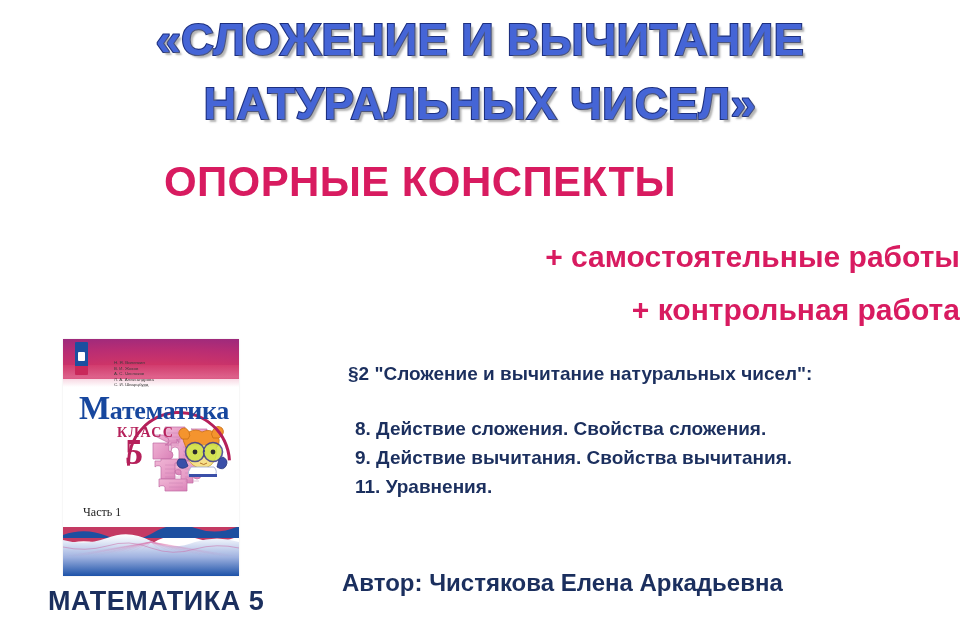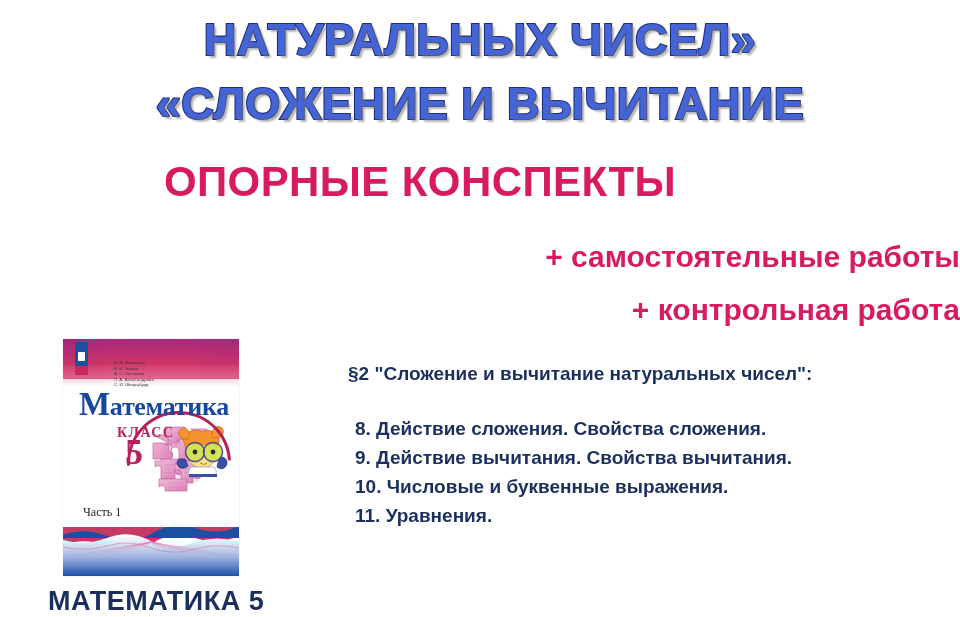--- a/index.html
+++ b/index.html
@@ -183,21 +183,21 @@
     font-family: "Liberation Sans", "DejaVu Sans", sans-serif;
     white-space: nowrap;
   }
   .book-title {
     position: absolute;
     left: 16px;
     top: 51px;
     font-family: "Liberation Serif", "DejaVu Serif", serif;
     font-weight: bold;
     font-size: 26px;
-    line-height: 28px;
+    line-height: 36px;
     color: #17479e;
     letter-spacing: -0.3px;
     white-space: nowrap;
   }
   .book-title .cap { font-size: 33px; }
 
   .book-arc {
     position: absolute;
     left: 64px;
     top: 72px;
@@ -266,41 +266,41 @@
     height: 49px;
     overflow: hidden;
   }
 </style>
 </head>
 <body>
 
 <div class="slide">
 
   <div class="title-block">
+    <div class="title-line">«СЛОЖЕНИЕ И ВЫЧИТАНИЕ</div>
     <div class="title-line">НАТУРАЛЬНЫХ ЧИСЕЛ»</div>
-    <div class="title-line">«СЛОЖЕНИЕ И ВЫЧИТАНИЕ</div>
   </div>
 
   <div class="heading-opornye">ОПОРНЫЕ КОНСПЕКТЫ</div>
 
   <div class="plus-lines">
     <div class="plus-line">+ самостоятельные работы</div>
     <div class="plus-line">+ контрольная работа</div>
   </div>
 
   <div class="topics">
     <div class="topics-heading">§2 "Сложение и вычитание натуральных чисел":</div>
     <div class="topics-list">
       <div class="topic-item">8. Действие сложения. Свойства сложения.</div>
       <div class="topic-item">9. Действие вычитания. Свойства вычитания.</div>
-      <div class="topic-item">10. Числовые и буквенные выражения.</div>
       <div class="topic-item">11. Уравнения.</div>
     </div>
   </div>
 
+  <div class="author-line">Автор: Чистякова Елена Аркадьевна</div>
 
   <div class="book">
 
     <div class="book-top"></div>
     <div class="book-top-fade"></div>
 
     <div class="publisher-logo"></div>
 
     <div class="book-authors">
       <div>Н. Я. Виленкин</div>

